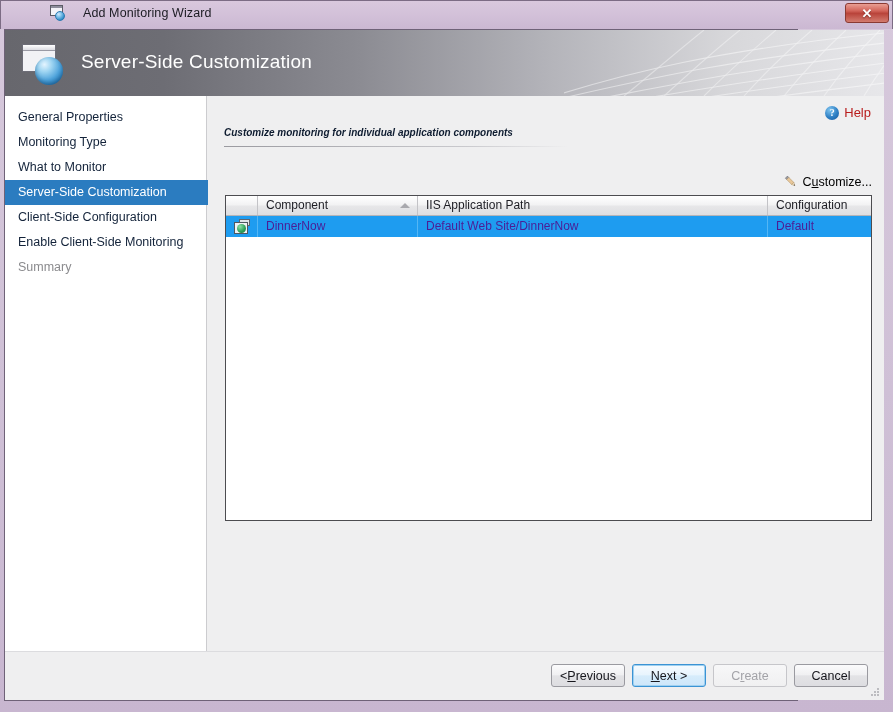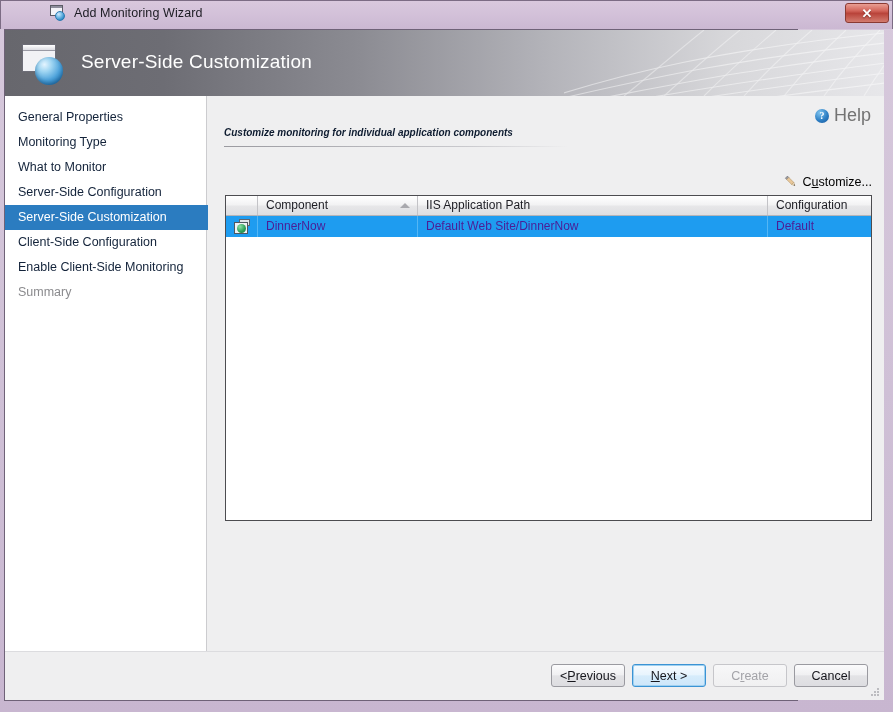--- a/index.html
+++ b/index.html
@@ -31,21 +31,21 @@
     box-sizing: border-box;
     border-top: 1px solid #7c6c84;
     border-left: 1px solid #7c6c84;
     border-right: 1px solid #7c6c84;
   }
   .title-left {
     position: absolute;
     left: 9px; top: 4px;
     display: flex;
     align-items: center;
-    gap: 7px;
+    gap: 16px;
     padding-left: 40px;
   }
   .title-icon {
     position: relative;
     width: 17px; height: 16px;
   }
   .title-icon .win {
     position: absolute;
     left: 0; top: 0;
     width: 13px; height: 11px;
@@ -213,22 +213,22 @@
     border-radius: 50%;
     background: radial-gradient(circle at 35% 28%, #7fc4ef 0%, #2e7fc4 55%, #14559a 100%);
     color: #ffffff;
     font-size: 10px;
     font-weight: bold;
     line-height: 14px;
     text-align: center;
     font-family: "Liberation Serif", serif;
   }
   .help-text {
-    font-size: 18px;
-    color: #737373;
+    font-size: 13px;
+    color: #b91c1c;
   }
 
   .section-title {
     position: absolute;
     left: 16px; top: 31px;
     font-size: 10px;
     font-weight: bold;
     color: #0e1c30;
     font-style: italic;
   }
@@ -449,21 +449,20 @@
           <span class="ball"></span>
       </span>
       <div class="banner-title">Server-Side Customization</div>
     </div>
 
     <div class="sidebar">
       <div class="nav-spacer"></div>
       <div class="nav-item">General Properties</div>
       <div class="nav-item">Monitoring Type</div>
       <div class="nav-item">What to Monitor</div>
-      <div class="nav-item">Server-Side Configuration</div>
       <div class="nav-item selected">Server-Side Customization</div>
       <div class="nav-item">Client-Side Configuration</div>
       <div class="nav-item">Enable Client-Side Monitoring</div>
       <div class="nav-item disabled">Summary</div>
     </div>
 
     <div class="main">
 
       <div class="help-link">
         <span class="help-icon">?</span>

